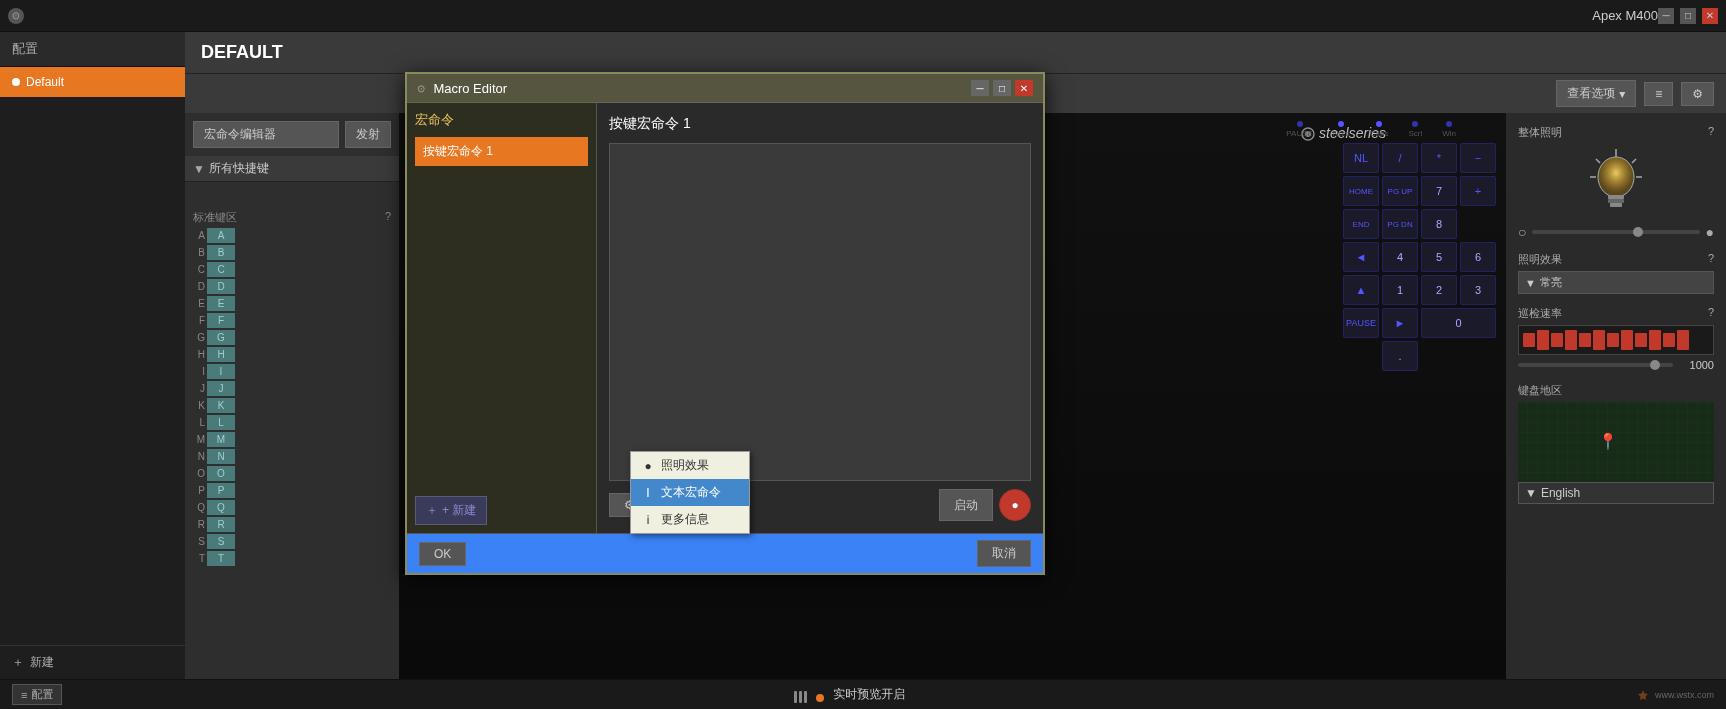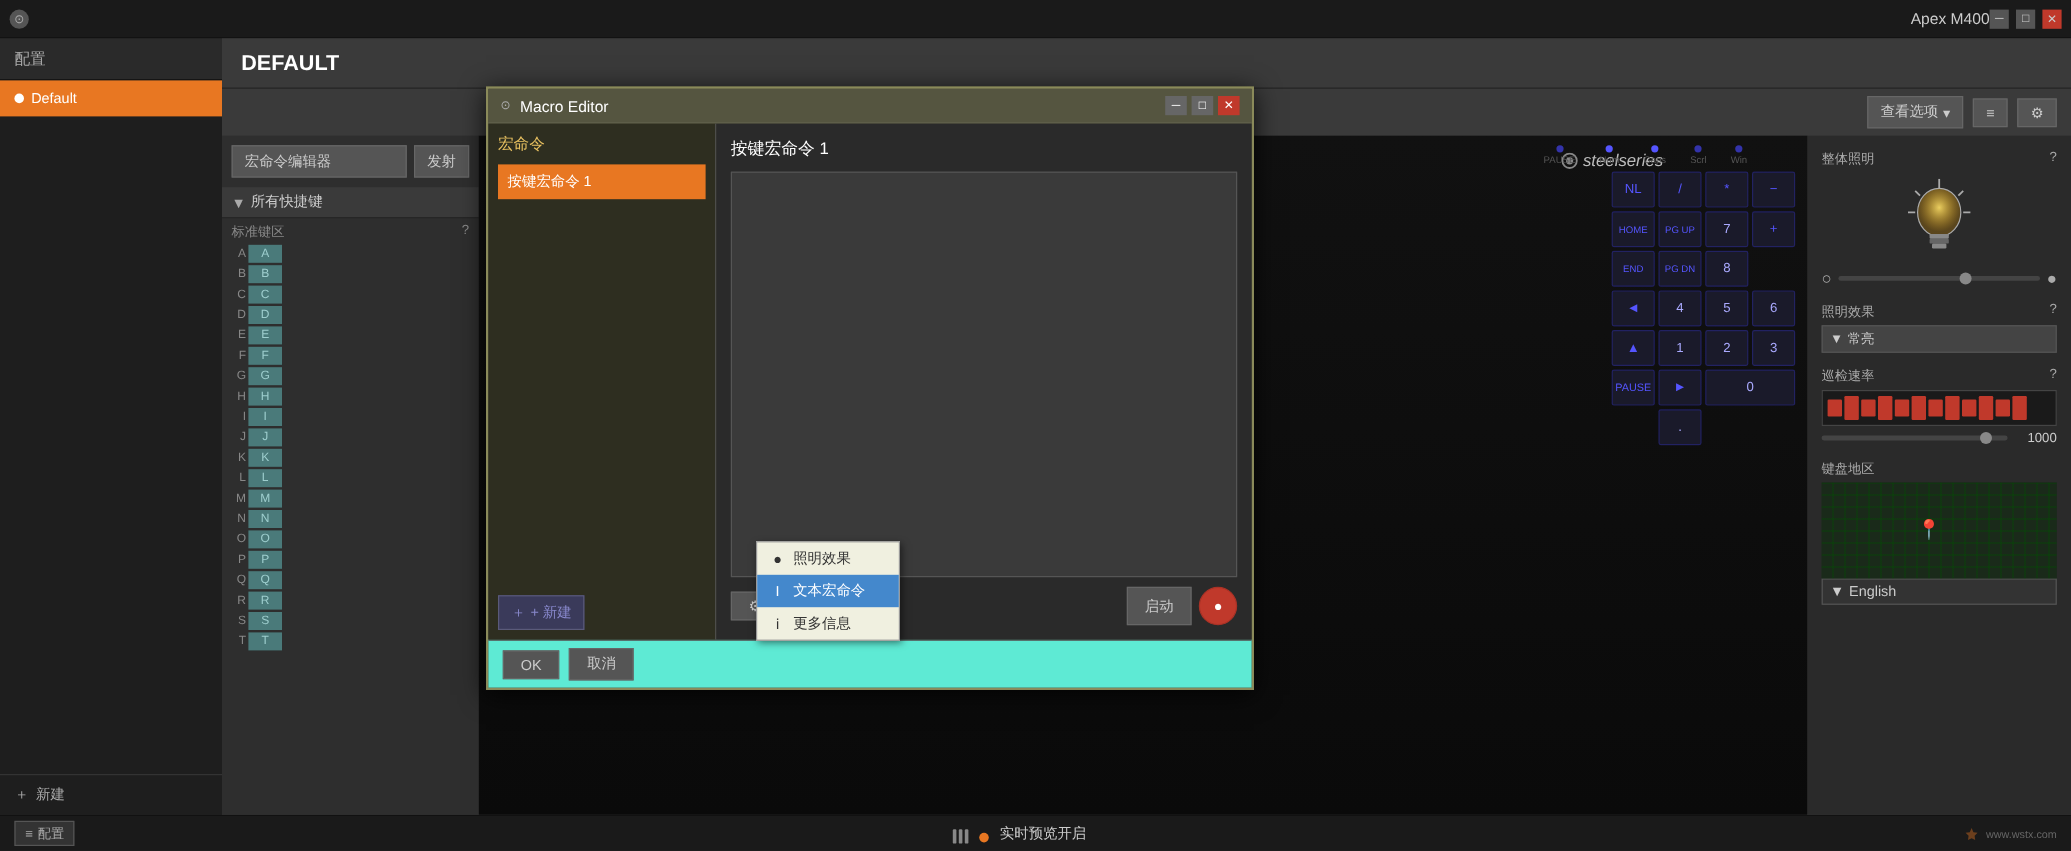--- a/index.html
+++ b/index.html
@@ -417,24 +417,24 @@
       border-radius: 50%;
       display: flex; align-items: center; justify-content: center;
       padding: 0;
     }
     .dialog-bottom-right {
       display: flex; gap: 6px;
     }
     .dialog-footer {
       display: flex;
       align-items: center;
-      justify-content: flex-start;
+      justify-content: space-between;
       gap: 8px;
       padding: 6px 12px;
-      background: #5eead4;
+      background: #3b82f6;
       border-top: 1px solid #555;
     }
 
     
     .popup-menu {
       position: absolute;
       bottom: 145px;
       left: 445px;
       background: #f0f0e0;
       border: 1px solid #999;
@@ -589,21 +589,21 @@
           <button class="toolbar-btn">
             <span>发射</span>
           </button>
         </div>
 
         <div style="display:flex; align-items:center; gap:4px; padding:4px 8px; background:#3a3a3a; border-bottom:1px solid #222;">
           <span style="color:#aaa;">▼</span>
           <span style="font-size:12px;color:#ccc;">所有快捷键</span>
         </div>
 
-        <div style="display:flex; justify-content:space-between; padding:4px 8px 2px; font-size:11px; color:#888;">
+        <div style="display:flex; justify-content:space-between; padding:4px 8px 2px; font-size:11px; color:#888;margin-top:24px;">
           <span>标准键区</span>
           <span style="cursor:pointer;">?</span>
         </div>
 
         <div style="overflow-y:auto; flex:1;">
           <div class="key-row">
               <span class="key-label">A</span>
               <span class="key-cap">A</span>
             </div>
           <div class="key-row">

